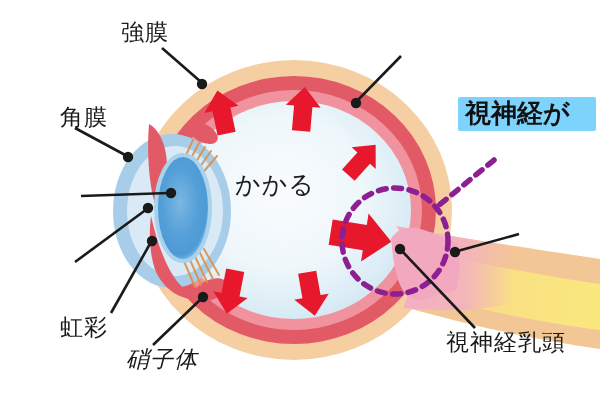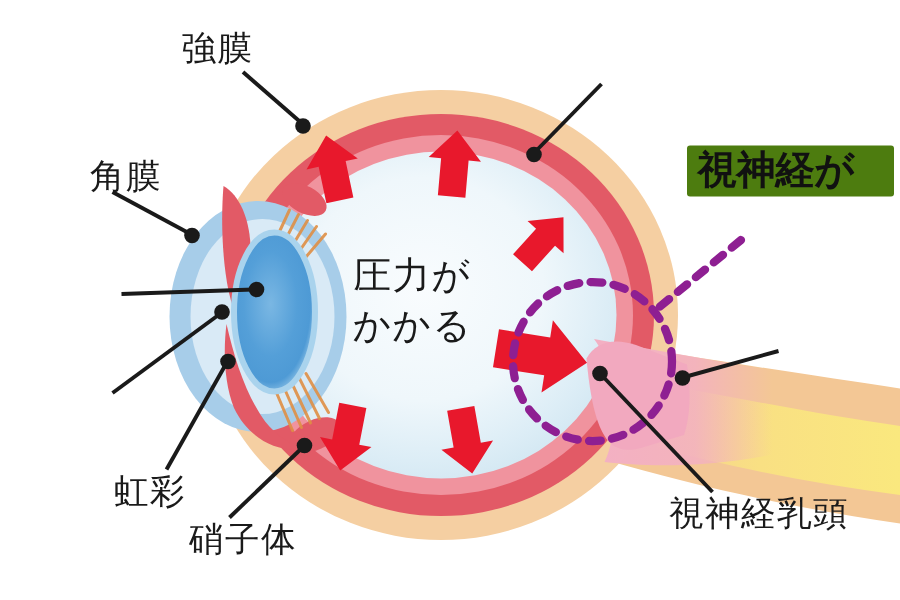--- a/index.html
+++ b/index.html
@@ -7,29 +7,29 @@
        font-family:"Liberation Sans","DejaVu Sans",sans-serif;}
   #stage{position:relative;width:540px;height:400px;background:#fff;}
   #stage svg{position:absolute;left:0;top:0;}
   .lbl{position:absolute;color:#1a1a1a;font-size:23px;font-weight:500;
        letter-spacing:1px;white-space:nowrap;line-height:1.1;z-index:2;}
   #lbl-sclera{left:121px;top:20px;}
   #lbl-retina{left:386px;top:27px;}
   #lbl-cornea{left:24px;top:105px;margin-left:36px;}
   #lbl-lens{left:2px;top:182px;}
   #lbl-pupil{left:23px;top:255px;}
-  #lbl-iris{left:76px;top:315px;}
-  #lbl-vitreous{left:126px;top:347px;}
+  #lbl-iris{left:60px;top:315px;}
+  #lbl-vitreous{left:126px;top:347px;font-style:italic;}
   #lbl-optic-nerve{left:521px;top:217px;}
   #lbl-optic-disc{left:446px;top:330px;}
   #center-caption{position:absolute;left:221px;top:168px;width:108px;
        text-align:center;font-size:25px;line-height:33px;font-weight:500;
        color:#1a1a1a;z-index:2;letter-spacing:1px;}
   #callout{position:absolute;left:458px;top:97px;width:138px;box-sizing:border-box;
-       background:#4d7c0f;padding:1px 7px 3px 7px;font-size:26px;font-weight:700;
+       background:#7dd3fc;padding:1px 7px 3px 7px;font-size:26px;font-weight:700;
        line-height:30px;color:#111;z-index:3;border-radius:2px;letter-spacing:0;}
 </style>
 </head>
 <body>
 
 <div id="stage">
 
 <svg width="600" height="400" viewBox="0 0 600 400">
   <defs>
     <radialGradient id="vitreousGrad" cx="45%" cy="42%" r="62%">
@@ -133,21 +133,20 @@
   </g>
 </svg>
 
 <div class="lbl" id="lbl-sclera">強膜</div>
 <div class="lbl" id="lbl-cornea">角膜</div>
 <div class="lbl" id="lbl-iris">虹彩</div>
 <div class="lbl" id="lbl-vitreous">硝子体</div>
 <div class="lbl" id="lbl-optic-disc">視神経乳頭</div>
 
 <div id="center-caption">
-  <div>圧力が</div>
   <div>かかる</div>
 </div>
 
 <div id="callout">
   <div>視神経が</div>
 </div>
 
 </div>
 
 </body></html>

